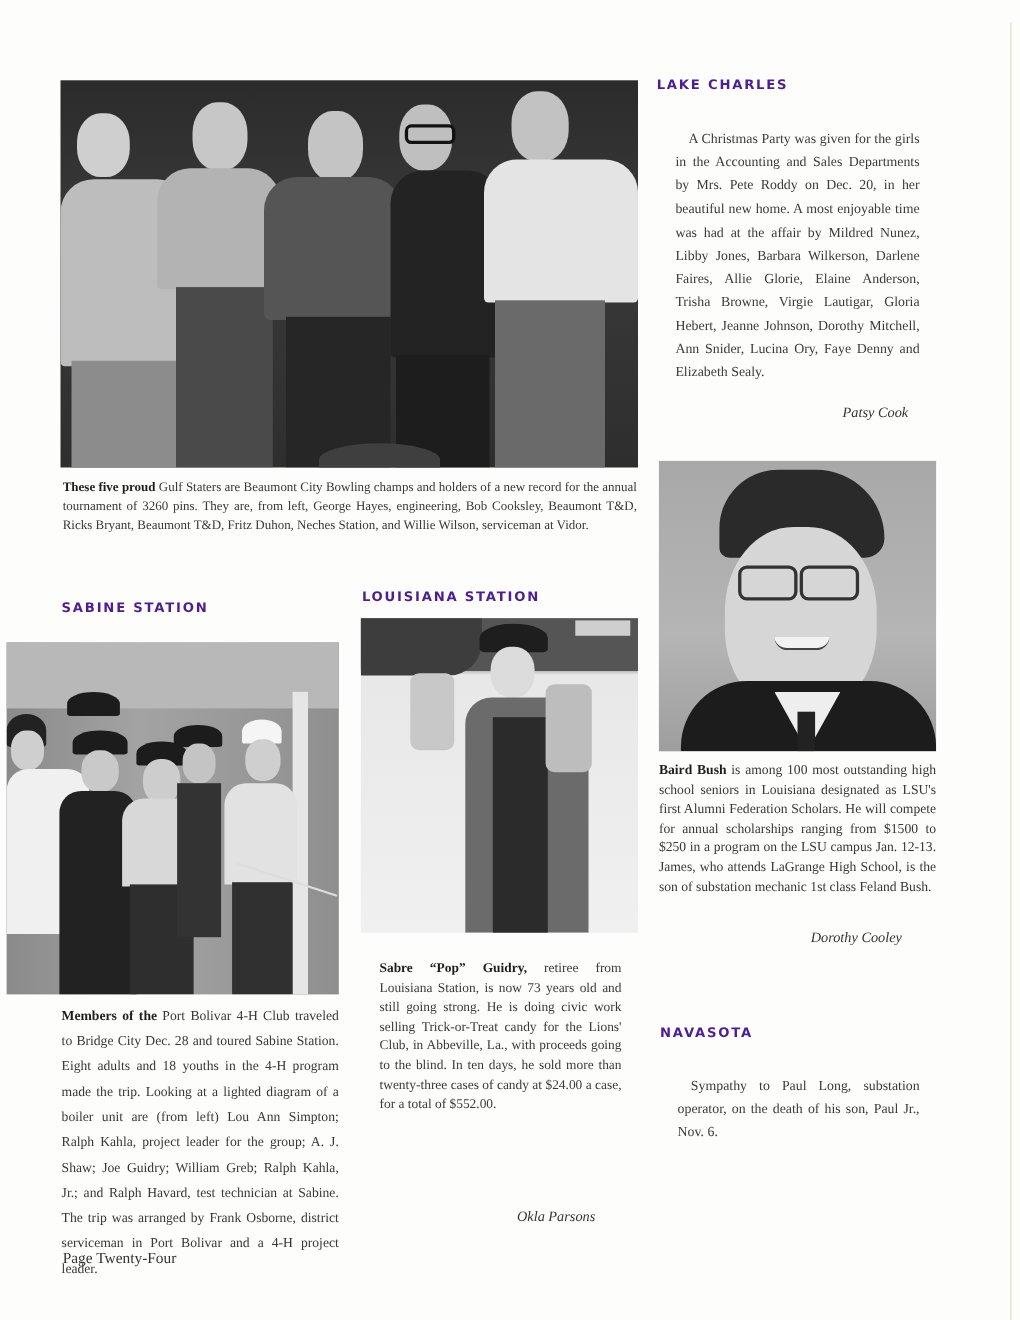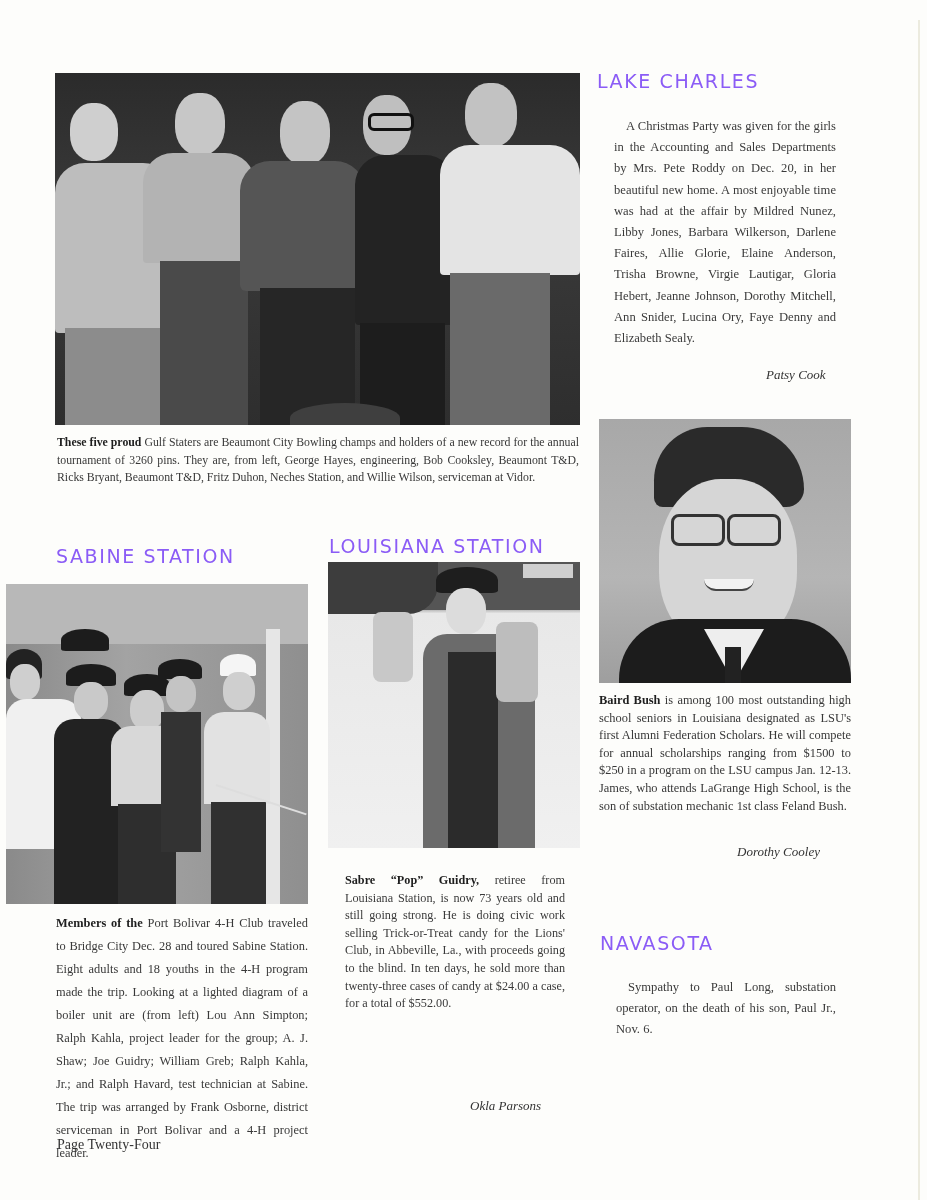--- a/index.html
+++ b/index.html
@@ -12,22 +12,22 @@
   .page-edge {
     position: absolute; left: 918px; top: 20px; width: 2px; height: 1180px;
     background: #ecebdf;
   }
   .photo {
     position: absolute; overflow: hidden; background: #555;
   }
   .heading {
     position: absolute; margin: 0;
     font-family: "DejaVu Sans", "Liberation Sans", sans-serif;
-    font-weight: normal; letter-spacing: 1.6px; color: #8b5cf6;
-    font-size: 19px; white-space: nowrap;
+    font-weight: bold; letter-spacing: 1.6px; color: #4c1d95;
+    font-size: 12px; white-space: nowrap;
   }
   .text {
     position: absolute; margin: 0;
     font-size: 12.6px; line-height: 21px; text-align: justify;
     color: #3a3a3a;
   }
   .text p { margin: 16px; text-indent: 12px; }
   .caption {
     position: absolute; margin: 0;
     font-size: 11.8px; line-height: 17.6px; text-align: justify; color: #383838;

